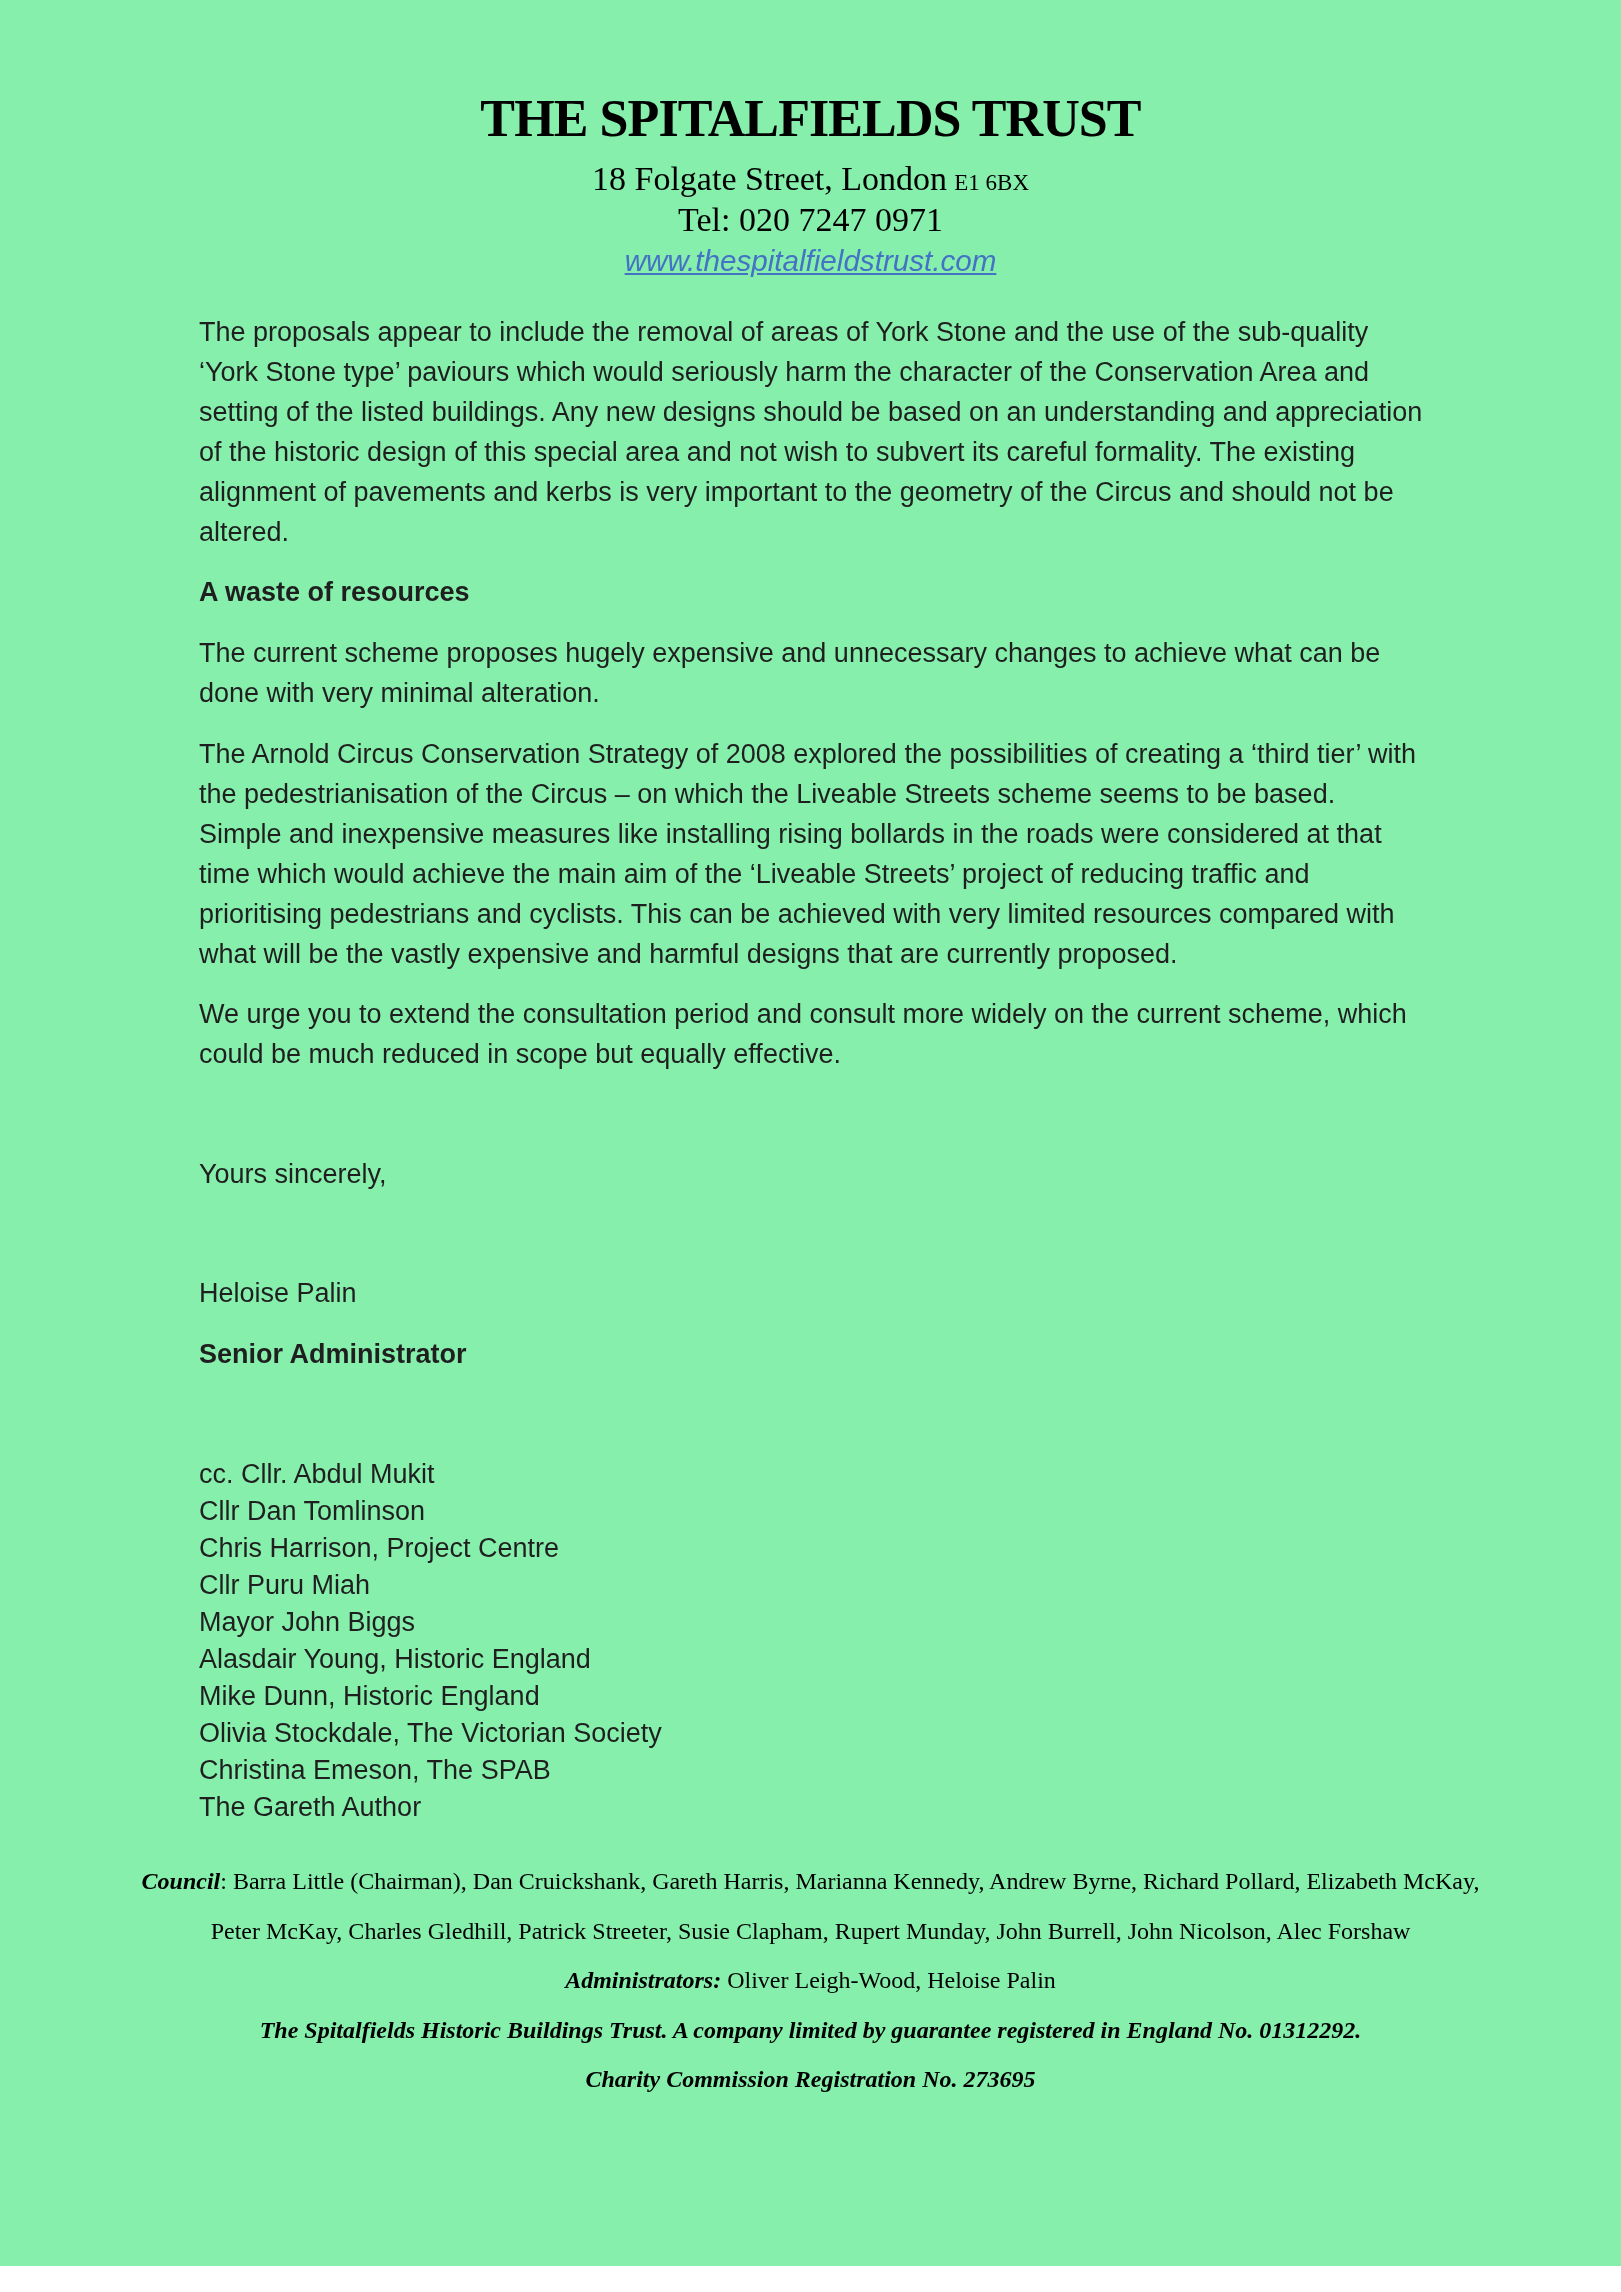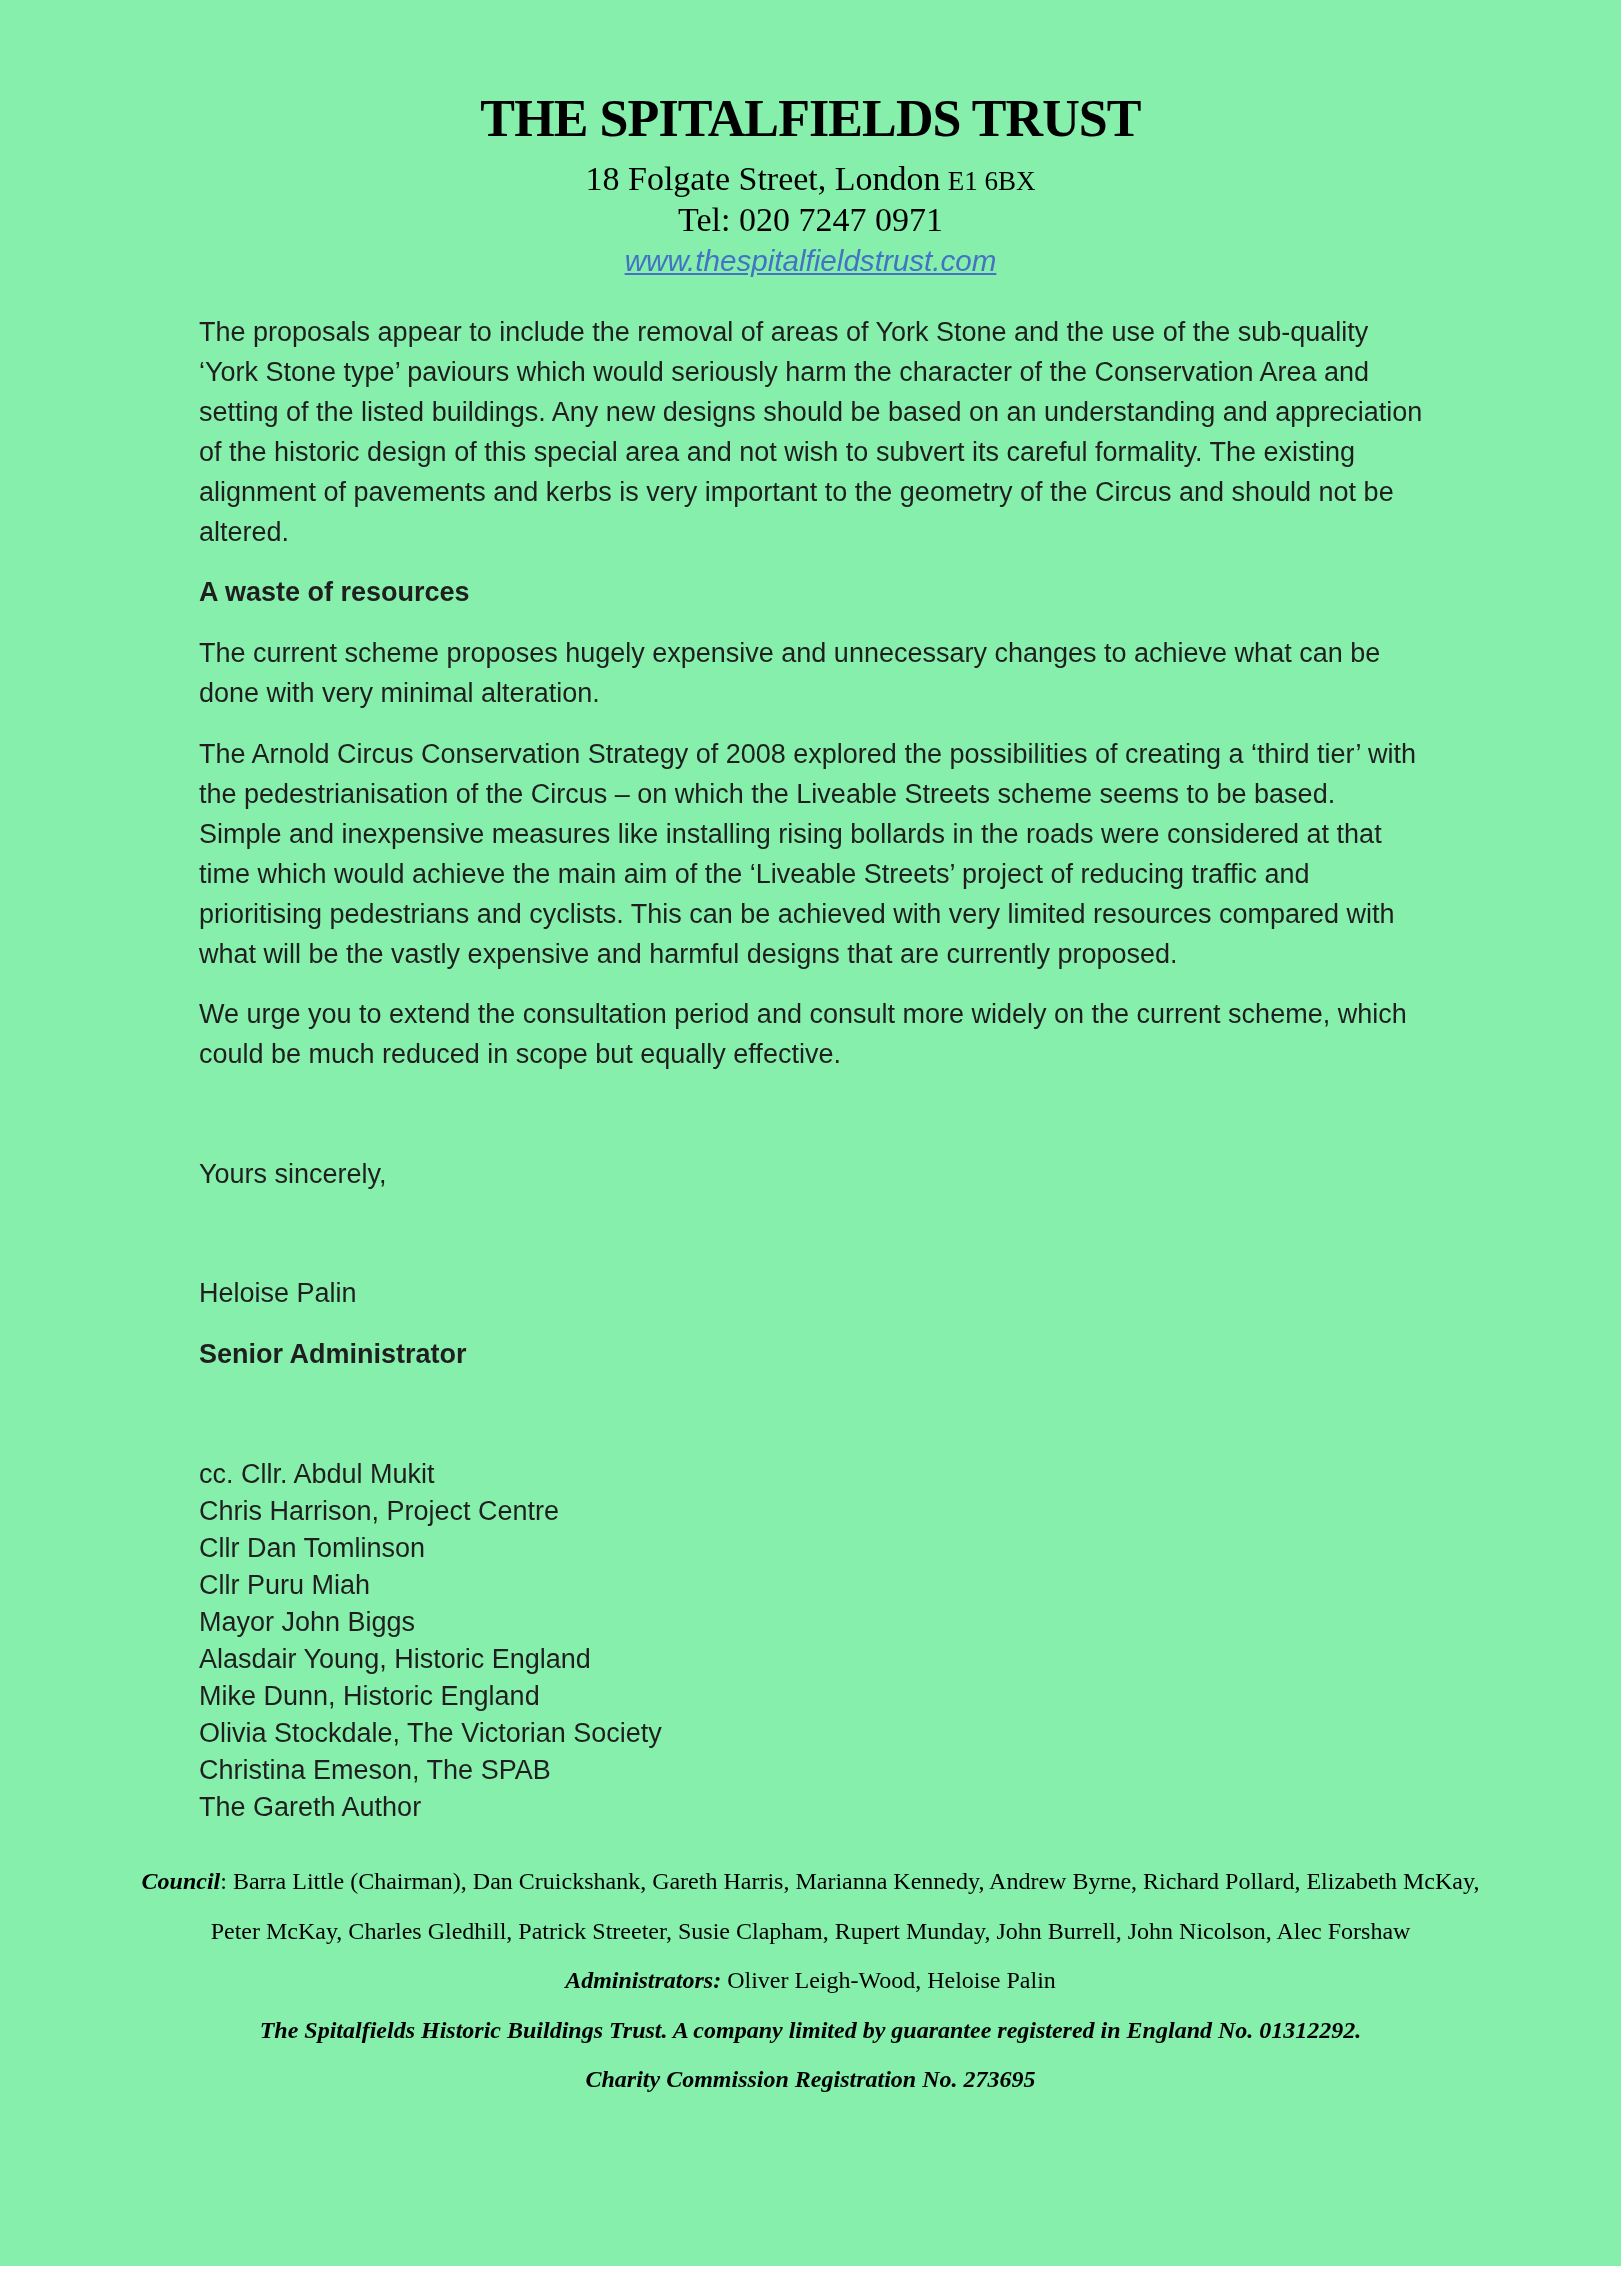--- a/index.html
+++ b/index.html
@@ -26,21 +26,21 @@
     letter-spacing: -0.9px;
     line-height: 1.1;
     color: #000000;
   }
   .address-line {
     margin-top: 12.5px;
     font-size: 34px;
     line-height: 1.1;
   }
   .postcode {
-    font-size: 27px;
+    font-size: 23px;
     margin-left: 7.2px;
   }
   .tel-line {
     margin-top: 3.6px;
     font-size: 34px;
     line-height: 1.1;
   }
   .website-line {
     margin-top: 7.2px;
     font-family: "Liberation Sans", sans-serif;
@@ -121,22 +121,22 @@
 
     <p>We urge you to extend the consultation period and consult more widely on the current scheme, which could be much reduced in scope but equally effective.</p>
 
     <p class="closing">Yours sincerely,</p>
 
     <p class="sig-name">Heloise Palin</p>
     <p class="sig-title">Senior Administrator</p>
 
     <div class="cc-block">
       <div>cc. Cllr. Abdul Mukit</div>
+      <div>Cllr Dan Tomlinson</div>
       <div>Chris Harrison, Project Centre</div>
-      <div>Cllr Dan Tomlinson</div>
       <div>Cllr Puru Miah</div>
       <div>Mayor John Biggs</div>
       <div>Alasdair Young, Historic England</div>
       <div>Mike Dunn, Historic England</div>
       <div>Olivia Stockdale, The Victorian Society</div>
       <div>Christina Emeson, The SPAB</div>
       <div>The Gareth Author</div>
     </div>
   </main>
 

